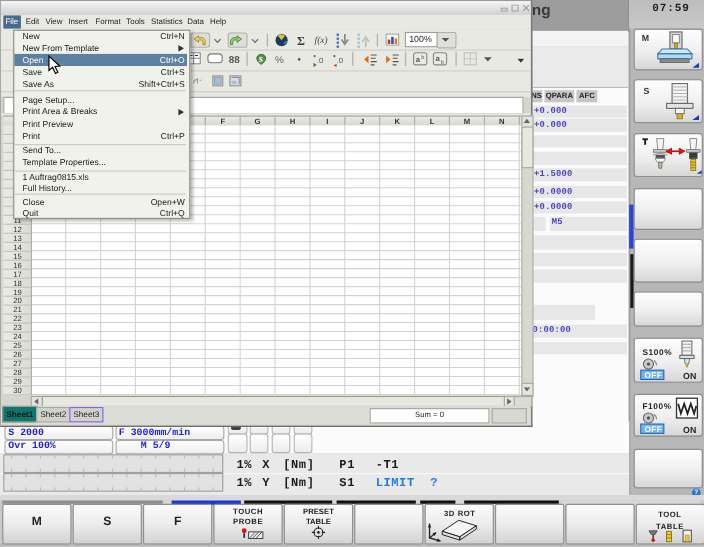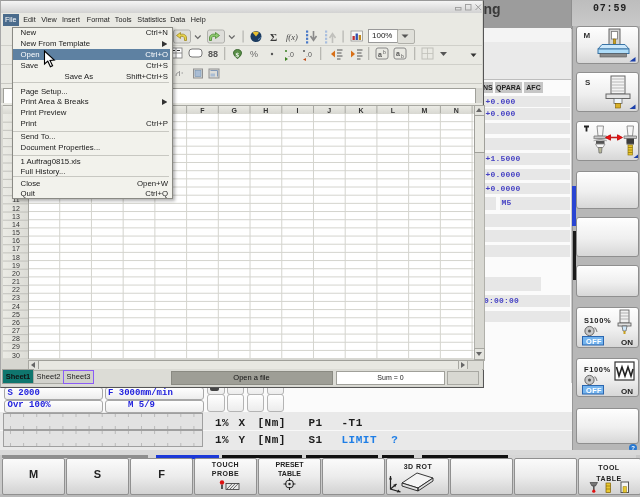--- a/index.html
+++ b/index.html
@@ -578,49 +578,48 @@
 <div class="abs" style="left:37.5px;top:359.5px;width:420px;height:8.5px;background:#e8e8e2;border:1px solid #a0a09a;"></div>
 <div class="abs" style="left:458px;top:359.5px;width:9px;height:8.5px;background:#e4e4de;border:1px solid #a8a8a2;"></div>
 <svg class="abs" style="left:461px;top:361.5px" width="4" height="6">
       <path d="M0 0 L4 3 L0 6 Z" fill="#666"></path>
     </svg>
 <div class="abs" style="left:467px;top:359.5px;width:15px;height:8.5px;background:#dcdcd6;border:1px solid #a8a8a2;"></div>
 <div class="abs" style="left:1px;top:368.5px;width:481px;height:17px;background:#dcdcd6;"></div>
 <div class="abs" style="left:2px;top:368.5px;width:30px;height:13px;background:#0f766e;border:1px solid #a0a09a;font-size:7.5px;font-weight:bold;color:#111;text-align:center;line-height:13px;">Sheet1</div>
 <div class="abs" style="left:33px;top:369.5px;width:29px;height:12px;background:#d2d2cc;border:1px solid #a8a8a2;font-size:7.5px;color:#222;text-align:center;line-height:12px;">Sheet2</div>
 <div class="abs" style="left:63px;top:369.5px;width:29px;height:12px;background:#d2d2cc;border:1px solid #8b5cf6;font-size:7.5px;color:#222;text-align:center;line-height:12px;">Sheet3</div>
-<div class="abs" style="left:170.5px;top:370.5px;width:160px;height:12.5px;background:#9e9e96;border:1px solid #8a8a82;font-size:7.5px;color:#111;text-align:center;line-height:12px;">Open a file</div>
 <div class="abs" style="left:336px;top:370.5px;width:107px;height:12.5px;background:#fff;border:1px solid #a0a09a;font-size:7px;color:#222;text-align:center;line-height:12px;">Sum = 0</div>
 <div class="abs" style="left:447px;top:371px;width:30px;height:11.5px;background:#d8d8d2;border:1px solid #a8a8a2;"></div>
 <div class="abs" style="left:12px;top:27px;width:158.5px;height:169.5px;background:#f2f2ec;border:1px solid #8a8a84;box-shadow:2px 2px 3px rgba(0,0,0,0.3);"></div>
 <div class="abs" style="left:20.5px;top:28.3px;font-size:7.8px;color:#1a1a1a;">New</div>
 <div class="abs" style="left:88px;top:28.3px;width:80px;text-align:right;font-size:7.8px;color:#1a1a1a;">Ctrl+N</div>
 <div class="abs" style="left:20.5px;top:39.099999999999994px;font-size:7.8px;color:#1a1a1a;text-align:right;">New From Template</div>
 <svg class="abs" style="left:161.5px;top:41.099999999999994px" width="5.5" height="6">
       <path d="M0 0 L5.5 3 L0 6 Z" fill="#333"></path>
     </svg>
 <div class="abs" style="left:13px;top:49.1px;width:156.5px;height:10.8px;background:#5e81a2;"></div>
 <div class="abs" style="left:20.5px;top:49.9px;font-size:7.8px;color:#fff;">Open</div>
 <div class="abs" style="left:88px;top:49.9px;width:80px;text-align:right;font-size:7.8px;color:#fff;">Ctrl+O</div>
 <div class="abs" style="left:20.5px;top:60.699999999999996px;font-size:7.8px;color:#1a1a1a;">Save</div>
 <div class="abs" style="left:88px;top:60.699999999999996px;width:80px;text-align:right;font-size:7.8px;color:#1a1a1a;">Ctrl+S</div>
-<div class="abs" style="left:20.5px;top:71.5px;font-size:7.8px;color:#1a1a1a;margin-left:44px;">Save As</div>
+<div class="abs" style="left:20.5px;top:71.5px;font-size:7.8px;color:#1a1a1a;">Save As</div>
 <div class="abs" style="left:88px;top:71.5px;width:80px;text-align:right;font-size:7.8px;color:#1a1a1a;">Shift+Ctrl+S</div>
 <div class="abs" style="left:13px;top:82.0px;width:156px;height:1px;background:#c8c8c2;"></div>
 <div class="abs" style="left:20.5px;top:86.6px;font-size:7.8px;color:#1a1a1a;">Page Setup...</div>
 <div class="abs" style="left:20.5px;top:97.39999999999999px;font-size:7.8px;color:#1a1a1a;">Print Area &amp; Breaks</div>
 <svg class="abs" style="left:161.5px;top:99.39999999999999px" width="5.5" height="6">
       <path d="M0 0 L5.5 3 L0 6 Z" fill="#333"></path>
     </svg>
 <div class="abs" style="left:20.5px;top:108.2px;font-size:7.8px;color:#1a1a1a;">Print Preview</div>
 <div class="abs" style="left:20.5px;top:119.0px;font-size:7.8px;color:#1a1a1a;">Print</div>
 <div class="abs" style="left:88px;top:119.0px;width:80px;text-align:right;font-size:7.8px;color:#1a1a1a;">Ctrl+P</div>
 <div class="abs" style="left:13px;top:130.5px;width:156px;height:1px;background:#c8c8c2;"></div>
 <div class="abs" style="left:20.5px;top:132.4px;font-size:7.8px;color:#1a1a1a;">Send To...</div>
-<div class="abs" style="left:20.5px;top:143.20000000000002px;font-size:7.8px;color:#1a1a1a;">Document Properties...</div>
+<div class="abs" style="left:20.5px;top:143.20000000000002px;font-size:7.8px;color:#1a1a1a;">Template Properties...</div>
 <div class="abs" style="left:13px;top:154.7px;width:156px;height:1px;background:#c8c8c2;"></div>
 <div class="abs" style="left:20.5px;top:156.60000000000002px;font-size:7.8px;color:#1a1a1a;">1 Auftrag0815.xls</div>
 <div class="abs" style="left:20.5px;top:167.4px;font-size:7.8px;color:#1a1a1a;">Full History...</div>
 <div class="abs" style="left:13px;top:176.0px;width:156px;height:1px;background:#c8c8c2;"></div>
 <div class="abs" style="left:20.5px;top:179.3px;font-size:7.8px;color:#1a1a1a;">Close</div>
 <div class="abs" style="left:88px;top:179.3px;width:80px;text-align:right;font-size:7.8px;color:#1a1a1a;">Open+W</div>
 <div class="abs" style="left:20.5px;top:189.4px;font-size:7.8px;color:#1a1a1a;">Quit</div>
 <div class="abs" style="left:88px;top:189.4px;width:80px;text-align:right;font-size:7.8px;color:#1a1a1a;">Ctrl+Q</div>
 <svg class="abs" style="left:43px;top:50px" width="16" height="18">
 <path d="M1.5 1 L1.5 14 L4.8 11.2 L7.4 16.8 L9.6 15.7 L7 10.4 L11.3 10 Z" fill="#fff" stroke="#000" stroke-width="1.1"></path>

